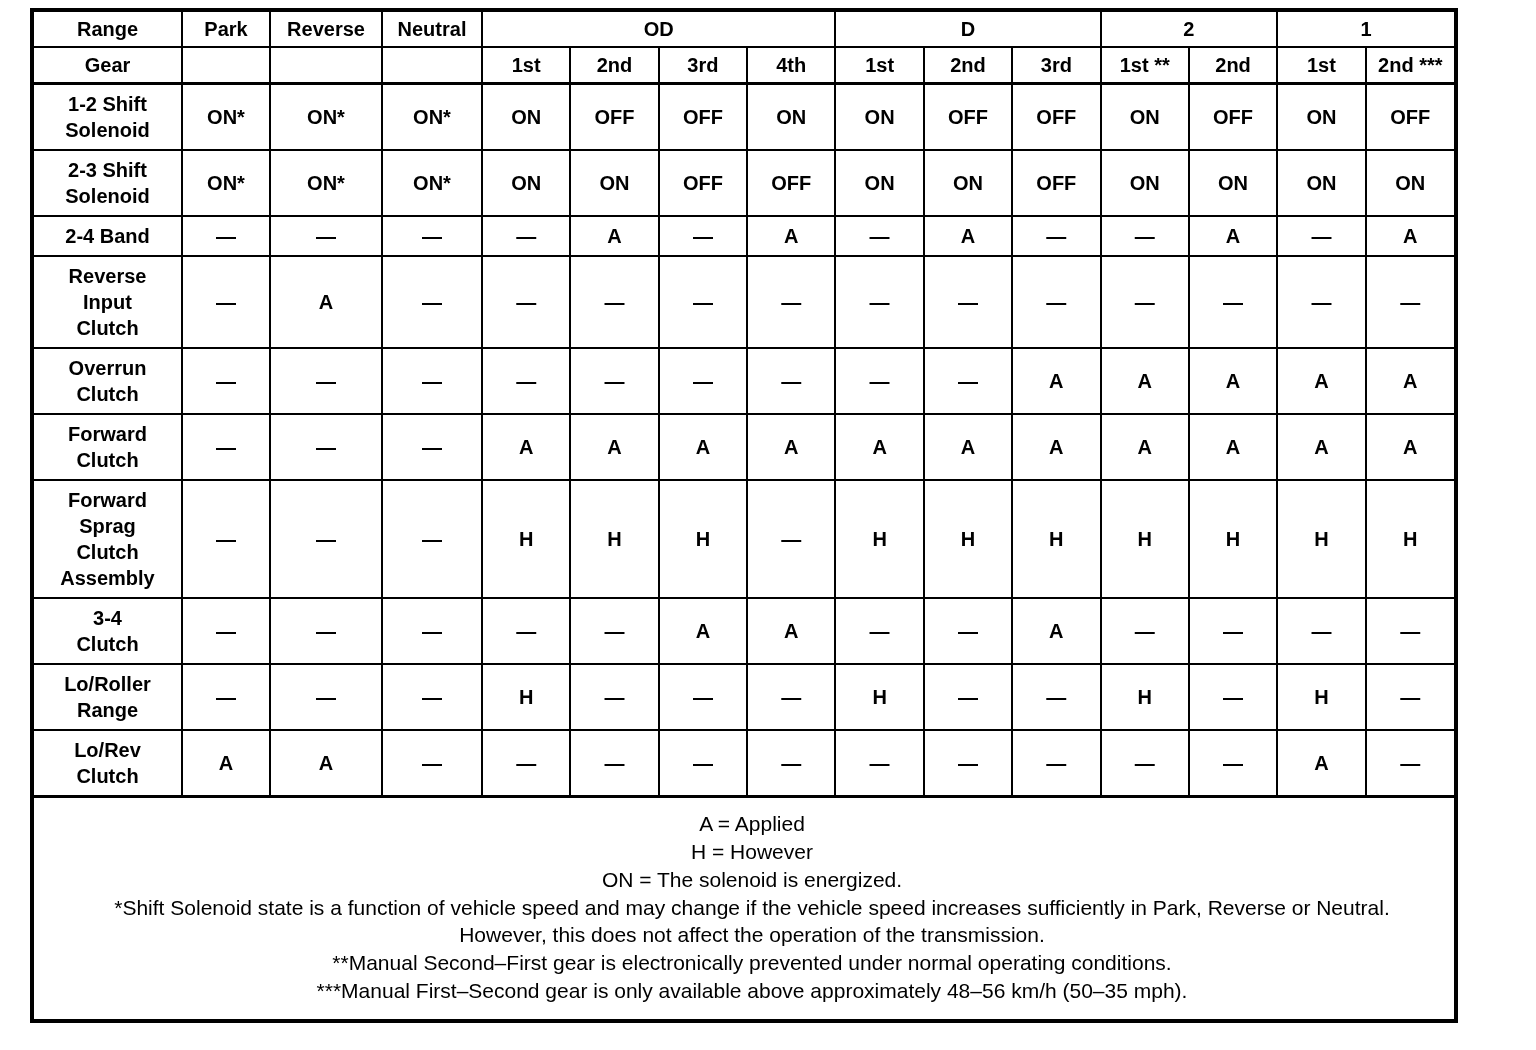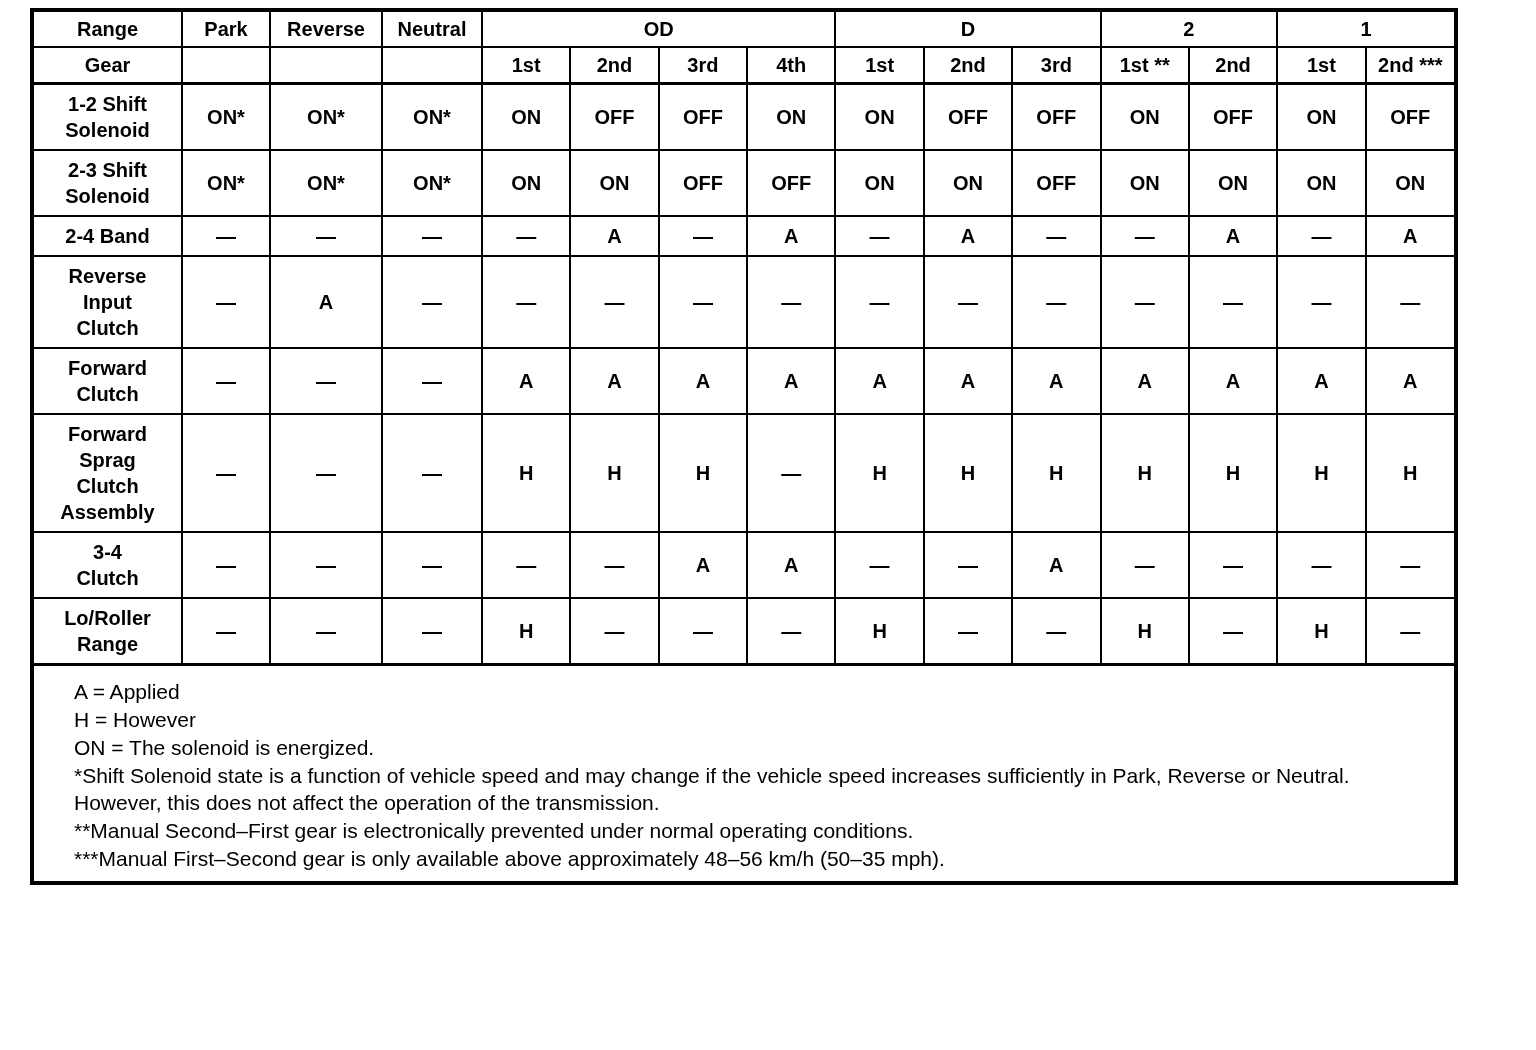--- a/index.html
+++ b/index.html
@@ -53,21 +53,22 @@
   td.value-cell {
     font-size: 20px;
   }
   
   table.app-chart tr > *:first-child { border-left: none; }
   table.app-chart tr > *:last-child  { border-right: none; }
   table.app-chart thead tr:first-child > * { border-top: none; }
 
   .notes {
     border-top: 1px solid #000000;
-    padding: 12px 24px 8px 40px;
+    padding: 12px 24px 14px 40px;
+    text-align: center;
   }
   .notes p {
     margin: 0 0 1px 0;
     font-size: 21px;
     line-height: 27px;
     font-weight: 400;
     color: #000000;
   }
 </style>
 </head>
@@ -178,20 +179,38 @@
             <td class="value-cell">—</td>
             <td class="value-cell">—</td>
             <td class="value-cell">—</td>
             <td class="value-cell">—</td>
             <td class="value-cell">—</td>
             <td class="value-cell">—</td>
             <td class="value-cell">—</td>
             <td class="value-cell">—</td>
           </tr>
           <tr>
+            <th class="label-cell">Overrun
+Clutch</th>
+            <td class="value-cell">—</td>
+            <td class="value-cell">—</td>
+            <td class="value-cell">—</td>
+            <td class="value-cell">—</td>
+            <td class="value-cell">—</td>
+            <td class="value-cell">—</td>
+            <td class="value-cell">—</td>
+            <td class="value-cell">—</td>
+            <td class="value-cell">—</td>
+            <td class="value-cell">A</td>
+            <td class="value-cell">A</td>
+            <td class="value-cell">A</td>
+            <td class="value-cell">A</td>
+            <td class="value-cell">A</td>
+          </tr>
+          <tr>
             <th class="label-cell">Forward
 Clutch</th>
             <td class="value-cell">—</td>
             <td class="value-cell">—</td>
             <td class="value-cell">—</td>
             <td class="value-cell">A</td>
             <td class="value-cell">A</td>
             <td class="value-cell">A</td>
             <td class="value-cell">A</td>
             <td class="value-cell">A</td>
@@ -249,20 +268,38 @@
             <td class="value-cell">H</td>
             <td class="value-cell">—</td>
             <td class="value-cell">—</td>
             <td class="value-cell">—</td>
             <td class="value-cell">H</td>
             <td class="value-cell">—</td>
             <td class="value-cell">—</td>
             <td class="value-cell">H</td>
             <td class="value-cell">—</td>
             <td class="value-cell">H</td>
+            <td class="value-cell">—</td>
+          </tr>
+          <tr>
+            <th class="label-cell">Lo/Rev
+Clutch</th>
+            <td class="value-cell">A</td>
+            <td class="value-cell">A</td>
+            <td class="value-cell">—</td>
+            <td class="value-cell">—</td>
+            <td class="value-cell">—</td>
+            <td class="value-cell">—</td>
+            <td class="value-cell">—</td>
+            <td class="value-cell">—</td>
+            <td class="value-cell">—</td>
+            <td class="value-cell">—</td>
+            <td class="value-cell">—</td>
+            <td class="value-cell">—</td>
+            <td class="value-cell">A</td>
             <td class="value-cell">—</td>
           </tr>
         </tbody>
     </table>
     <div class="notes" id="notes">
         <p>A = Applied</p>
         <p>H = However</p>
         <p>ON = The solenoid is energized.</p>
         <p>*Shift Solenoid state is a function of vehicle speed and may change if the vehicle speed increases sufficiently in Park, Reverse or Neutral. However, this does not affect the operation of the transmission.</p>
         <p>**Manual Second–First gear is electronically prevented under normal operating conditions.</p>

